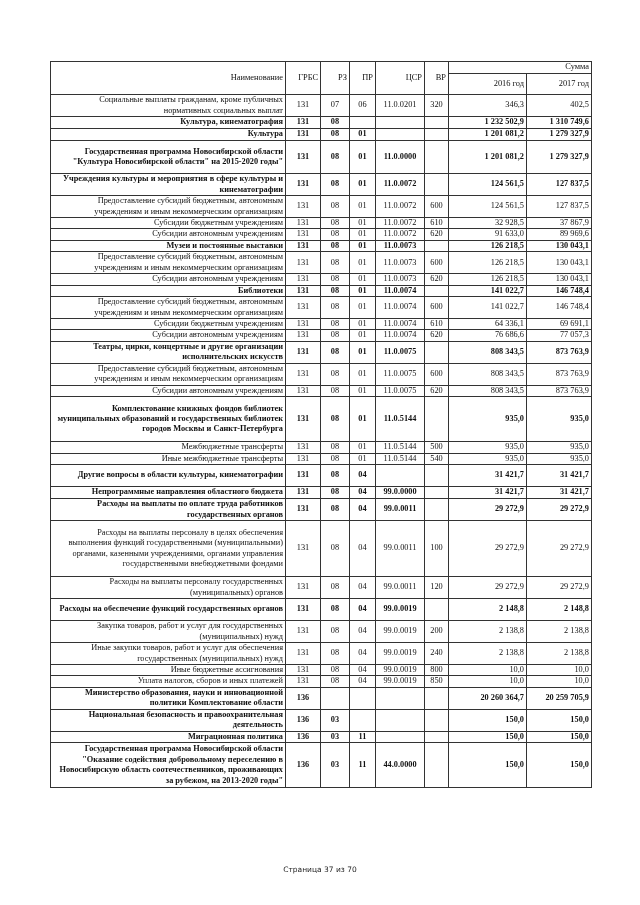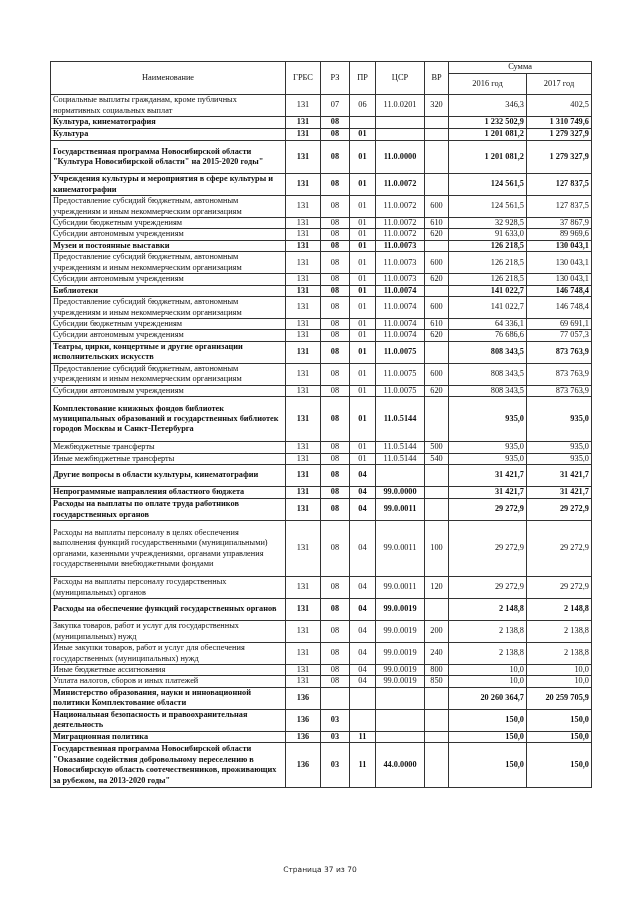--- a/index.html
+++ b/index.html
@@ -1,20 +1,20 @@
 <!DOCTYPE html>
 <html><head>
 <meta charset="utf-8">
 <style>
   html, body { margin:0; padding:0; background:#fff; }
   body { width:640px; height:905px; position:relative; overflow:hidden; font-family:"Liberation Serif","DejaVu Serif",serif; color:#111; }
   table.budget { position:absolute; left:50px; top:61px; width:541px; border-collapse:collapse; table-layout:fixed; font-size:8.3px; line-height:10.4px; }
   table.budget td, table.budget th { border:1px solid #333; padding:0 2px; vertical-align:middle; overflow:hidden; }
-  table.budget th { font-weight:normal; text-align:center; font-size:8.4px; }
-  td.name { text-align:left; }
+  table.budget th { font-weight:normal; text-align:right; font-size:8.4px; }
+  td.name { text-align:right; }
   td.c { text-align:center; }
   td.r { text-align:right; padding-right:3px; }
   tr.b td { font-weight:bold; }
   td.code { border-left:2px solid #aaa; }
   .footer { position:absolute; left:0; width:640px; top:857px; text-align:center; font-family:"DejaVu Sans","Liberation Sans",sans-serif; font-size:7.5px; color:#222;margin-top:8px; }
 </style>
 </head>
 <body>
 
 <table class="budget">

